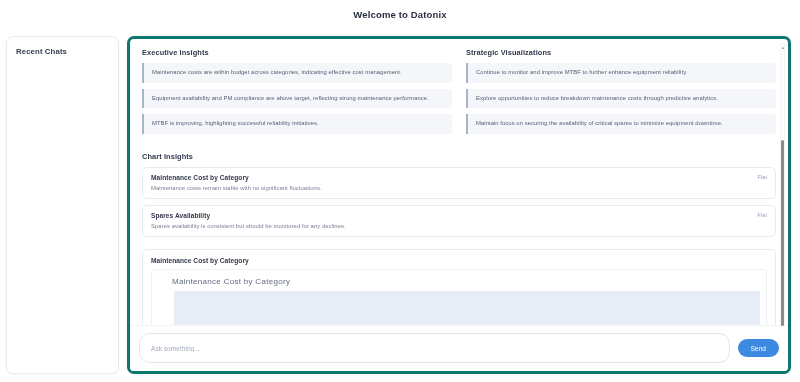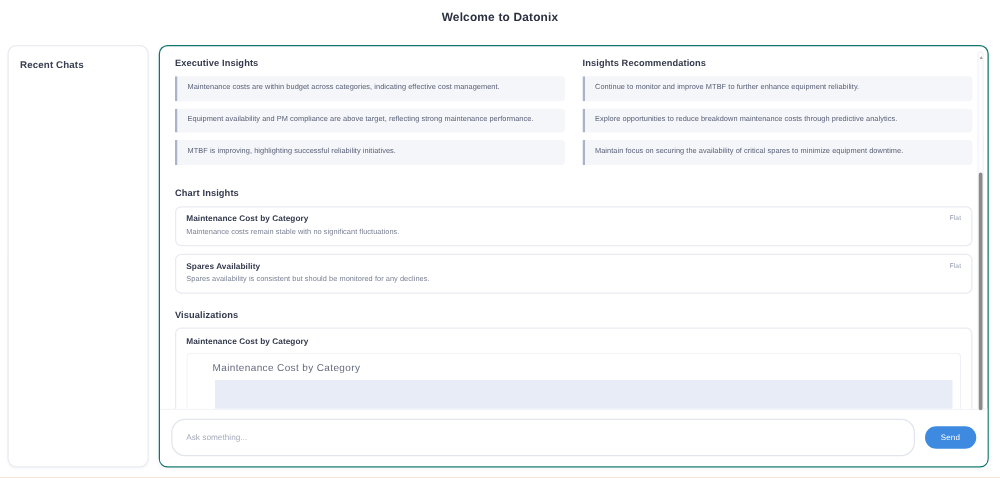--- a/index.html
+++ b/index.html
@@ -107,21 +107,21 @@
     font-size: 7.8px;
     font-weight: bold;
     color: #3a4053;
     letter-spacing: .1px;
   }
 
   
   .content-card {
     flex: 1;
     background: #ffffff;
-    border: 1px solid #0f766e;
+    border: 3px solid #0f766e;
     border-radius: 7px;
     box-shadow: 0 1px 3px rgba(35,45,80,.05);
     display: flex;
     flex-direction: column;
     min-width: 0;
     position: relative;
     overflow: hidden;
   }
   .scroll-region {
     flex: 1;
@@ -338,21 +338,21 @@
           <div class="insight-grid">
 
             <div class="insight-col">
               <div class="sec-heading">Executive Insights</div>
               <div class="insight-item">Maintenance costs are within budget across categories, indicating effective cost management.</div>
               <div class="insight-item">Equipment availability and PM compliance are above target, reflecting strong maintenance performance.</div>
               <div class="insight-item">MTBF is improving, highlighting successful reliability initiatives.</div>
             </div>
 
             <div class="insight-col">
-              <div class="sec-heading">Insights Recommendations</div>
+              <div class="sec-heading">Strategic Visualizations</div>
               <div class="insight-item">Continue to monitor and improve MTBF to further enhance equipment reliability.</div>
               <div class="insight-item">Explore opportunities to reduce breakdown maintenance costs through predictive analytics.</div>
               <div class="insight-item">Maintain focus on securing the availability of critical spares to minimize equipment downtime.</div>
             </div>
 
           </div>
 
           <div class="block">
             <div class="sec-heading">Chart Insights</div>
 
@@ -363,21 +363,20 @@
             </div>
 
             <div class="ci-card">
               <div class="ci-title">Spares Availability</div>
               <div class="ci-desc">Spares availability is consistent but should be monitored for any declines.</div>
               <div class="ci-badge">Flat</div>
             </div>
           </div>
 
           <div class="block">
-            <div class="sec-heading">Visualizations</div>
 
             <div class="viz-card">
               <div class="viz-title">Maintenance Cost by Category</div>
 
               <div class="chart-frame">
                 <div class="chart-heading">Maintenance Cost by Category</div>
 
                 <div class="plot-wrap">
                   <div class="y-axis">
                     

